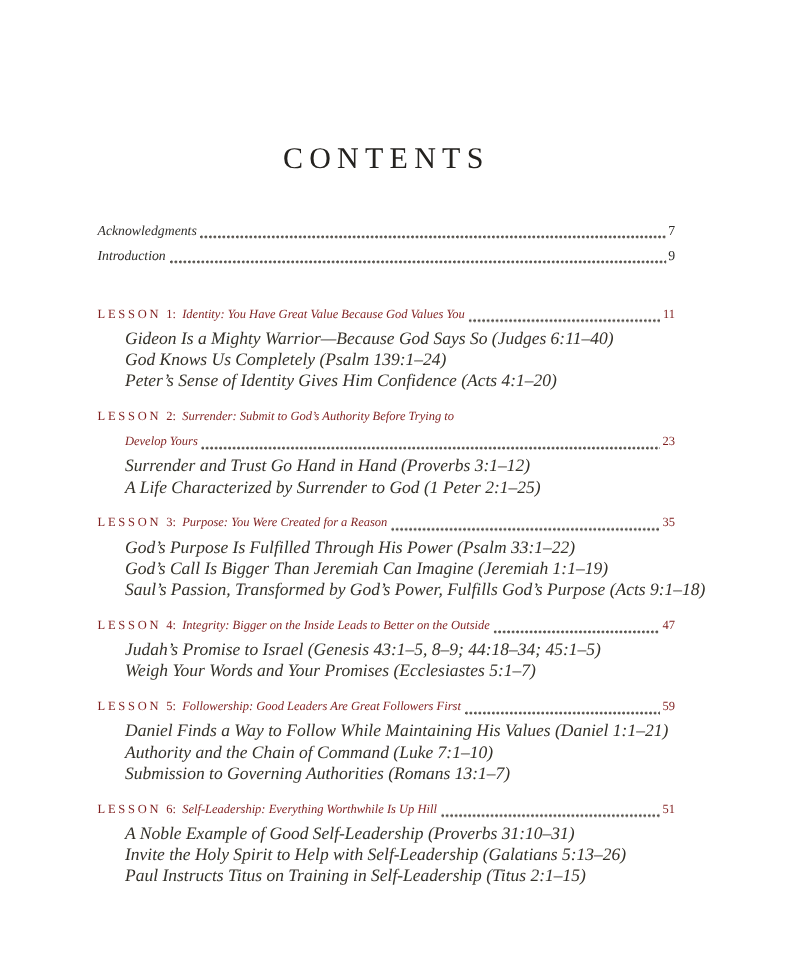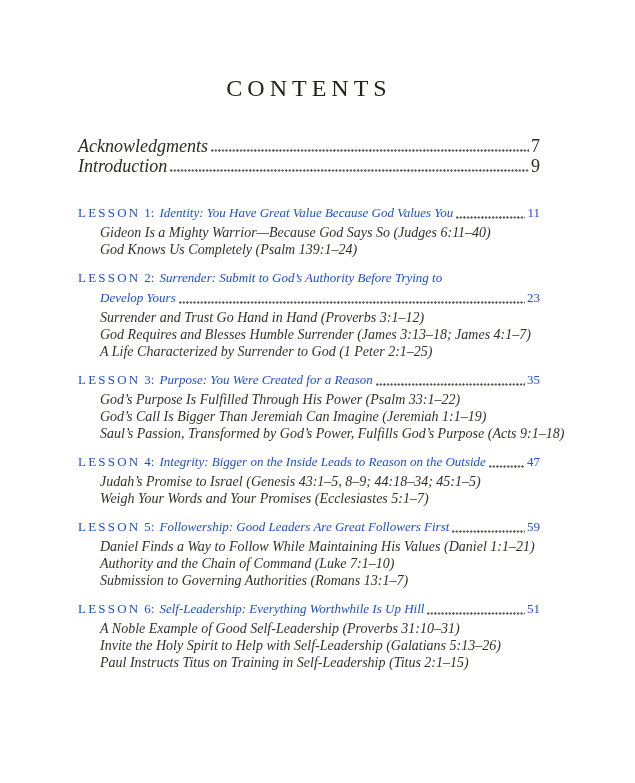--- a/index.html
+++ b/index.html
@@ -16,57 +16,57 @@
     font-family: "Liberation Serif", serif;
     color: var(--text, #2d2b28);
     overflow: hidden;
     position: relative;
   }
   .content {
     position: absolute;
     left: 78px;
     top: 0;
     width: 462px;
-    padding-top: 73px;
+    padding-top: 112px;
   }
   .toc-title {
     text-align: center;
     font-size: 24px;
     line-height: 30px;
     letter-spacing: 5px;
     color: #24221f;
     font-weight: 400;
   }
   .front-matter { margin-top: 33px; }
   .fm-row {
     display: flex;
     align-items: baseline;
     line-height: 20px;
-    font-size: 18px;
+    font-size: 11px;
   }
   .fm-label { font-style: italic; white-space: nowrap; }
   .leader {
     flex: 1 1 10px;
     min-width: 8px;
     align-self: flex-end;
     height: 3px;
     margin: 0 2px 4px 3px;
     background-image: radial-gradient(circle at 1.2px 1.5px, var(--leader, #56524c) 0.95px, rgba(0,0,0,0) 1.35px);
     background-size: 3.6px 3px;
     background-repeat: repeat-x;
   }
   .pagenum { white-space: nowrap; }
   .lessons { margin-top: 27px; }
   .lesson { margin-bottom: 10px; }
   .head-line {
     display: flex;
     align-items: baseline;
     line-height: 20px;
-    font-size: 13px;
-    color: #1d4ed8;
+    font-size: 10px;
+    color: #7f1d1d;
   }
   .head-line.cont { padding-left: 22px; }
   .lesson-word { letter-spacing: 2.2px; white-space: nowrap; }
   .lesson-num { margin-left: 4px; margin-right: 5px; white-space: nowrap; }
   .head-title { white-space: nowrap; font-style: italic; }
   .subs {
     padding-left: 22px;
     margin-top: 1px;
     font-style: italic;
     font-size: 14px;
@@ -101,37 +101,37 @@
       <div class="head-line">
         <span class="lesson-word">LESSON</span>
         <span class="lesson-num">1:</span>
         <span class="head-title">Identity: You Have Great Value Because God Values You</span>
         <span class="leader"></span>
         <span class="pagenum">11</span>
       </div>
       <div class="subs">
         <div class="sub">Gideon Is a Mighty Warrior—Because God Says So (Judges 6:11–40)</div>
         <div class="sub">God Knows Us Completely (Psalm 139:1–24)</div>
+        <div class="sub">Peter’s Sense of Identity Gives Him Confidence (Acts 4:1–20)</div>
       </div>
     </div>
 
     <div class="lesson">
       <div class="head-line">
         <span class="lesson-word">LESSON</span>
         <span class="lesson-num">2:</span>
         <span class="head-title">Surrender: Submit to God’s Authority Before Trying to</span>
       </div>
       <div class="head-line cont">
         <span class="head-title">Develop Yours</span>
         <span class="leader"></span>
         <span class="pagenum">23</span>
       </div>
       <div class="subs">
         <div class="sub">Surrender and Trust Go Hand in Hand (Proverbs 3:1–12)</div>
-        <div class="sub">God Requires and Blesses Humble Surrender (James 3:13–18; James 4:1–7)</div>
         <div class="sub">A Life Characterized by Surrender to God (1 Peter 2:1–25)</div>
       </div>
     </div>
 
     <div class="lesson">
       <div class="head-line">
         <span class="lesson-word">LESSON</span>
         <span class="lesson-num">3:</span>
         <span class="head-title">Purpose: You Were Created for a Reason</span>
         <span class="leader"></span>
@@ -141,21 +141,21 @@
         <div class="sub">God’s Purpose Is Fulfilled Through His Power (Psalm 33:1–22)</div>
         <div class="sub">God’s Call Is Bigger Than Jeremiah Can Imagine (Jeremiah 1:1–19)</div>
         <div class="sub">Saul’s Passion, Transformed by God’s Power, Fulfills God’s Purpose (Acts 9:1–18)</div>
       </div>
     </div>
 
     <div class="lesson">
       <div class="head-line">
         <span class="lesson-word">LESSON</span>
         <span class="lesson-num">4:</span>
-        <span class="head-title">Integrity: Bigger on the Inside Leads to Reason on the Outside</span>
+        <span class="head-title">Integrity: Bigger on the Inside Leads to Better on the Outside</span>
         <span class="leader"></span>
         <span class="pagenum">47</span>
       </div>
       <div class="subs">
         <div class="sub">Judah’s Promise to Israel (Genesis 43:1–5, 8–9; 44:18–34; 45:1–5)</div>
         <div class="sub">Weigh Your Words and Your Promises (Ecclesiastes 5:1–7)</div>
       </div>
     </div>
 
     <div class="lesson">

